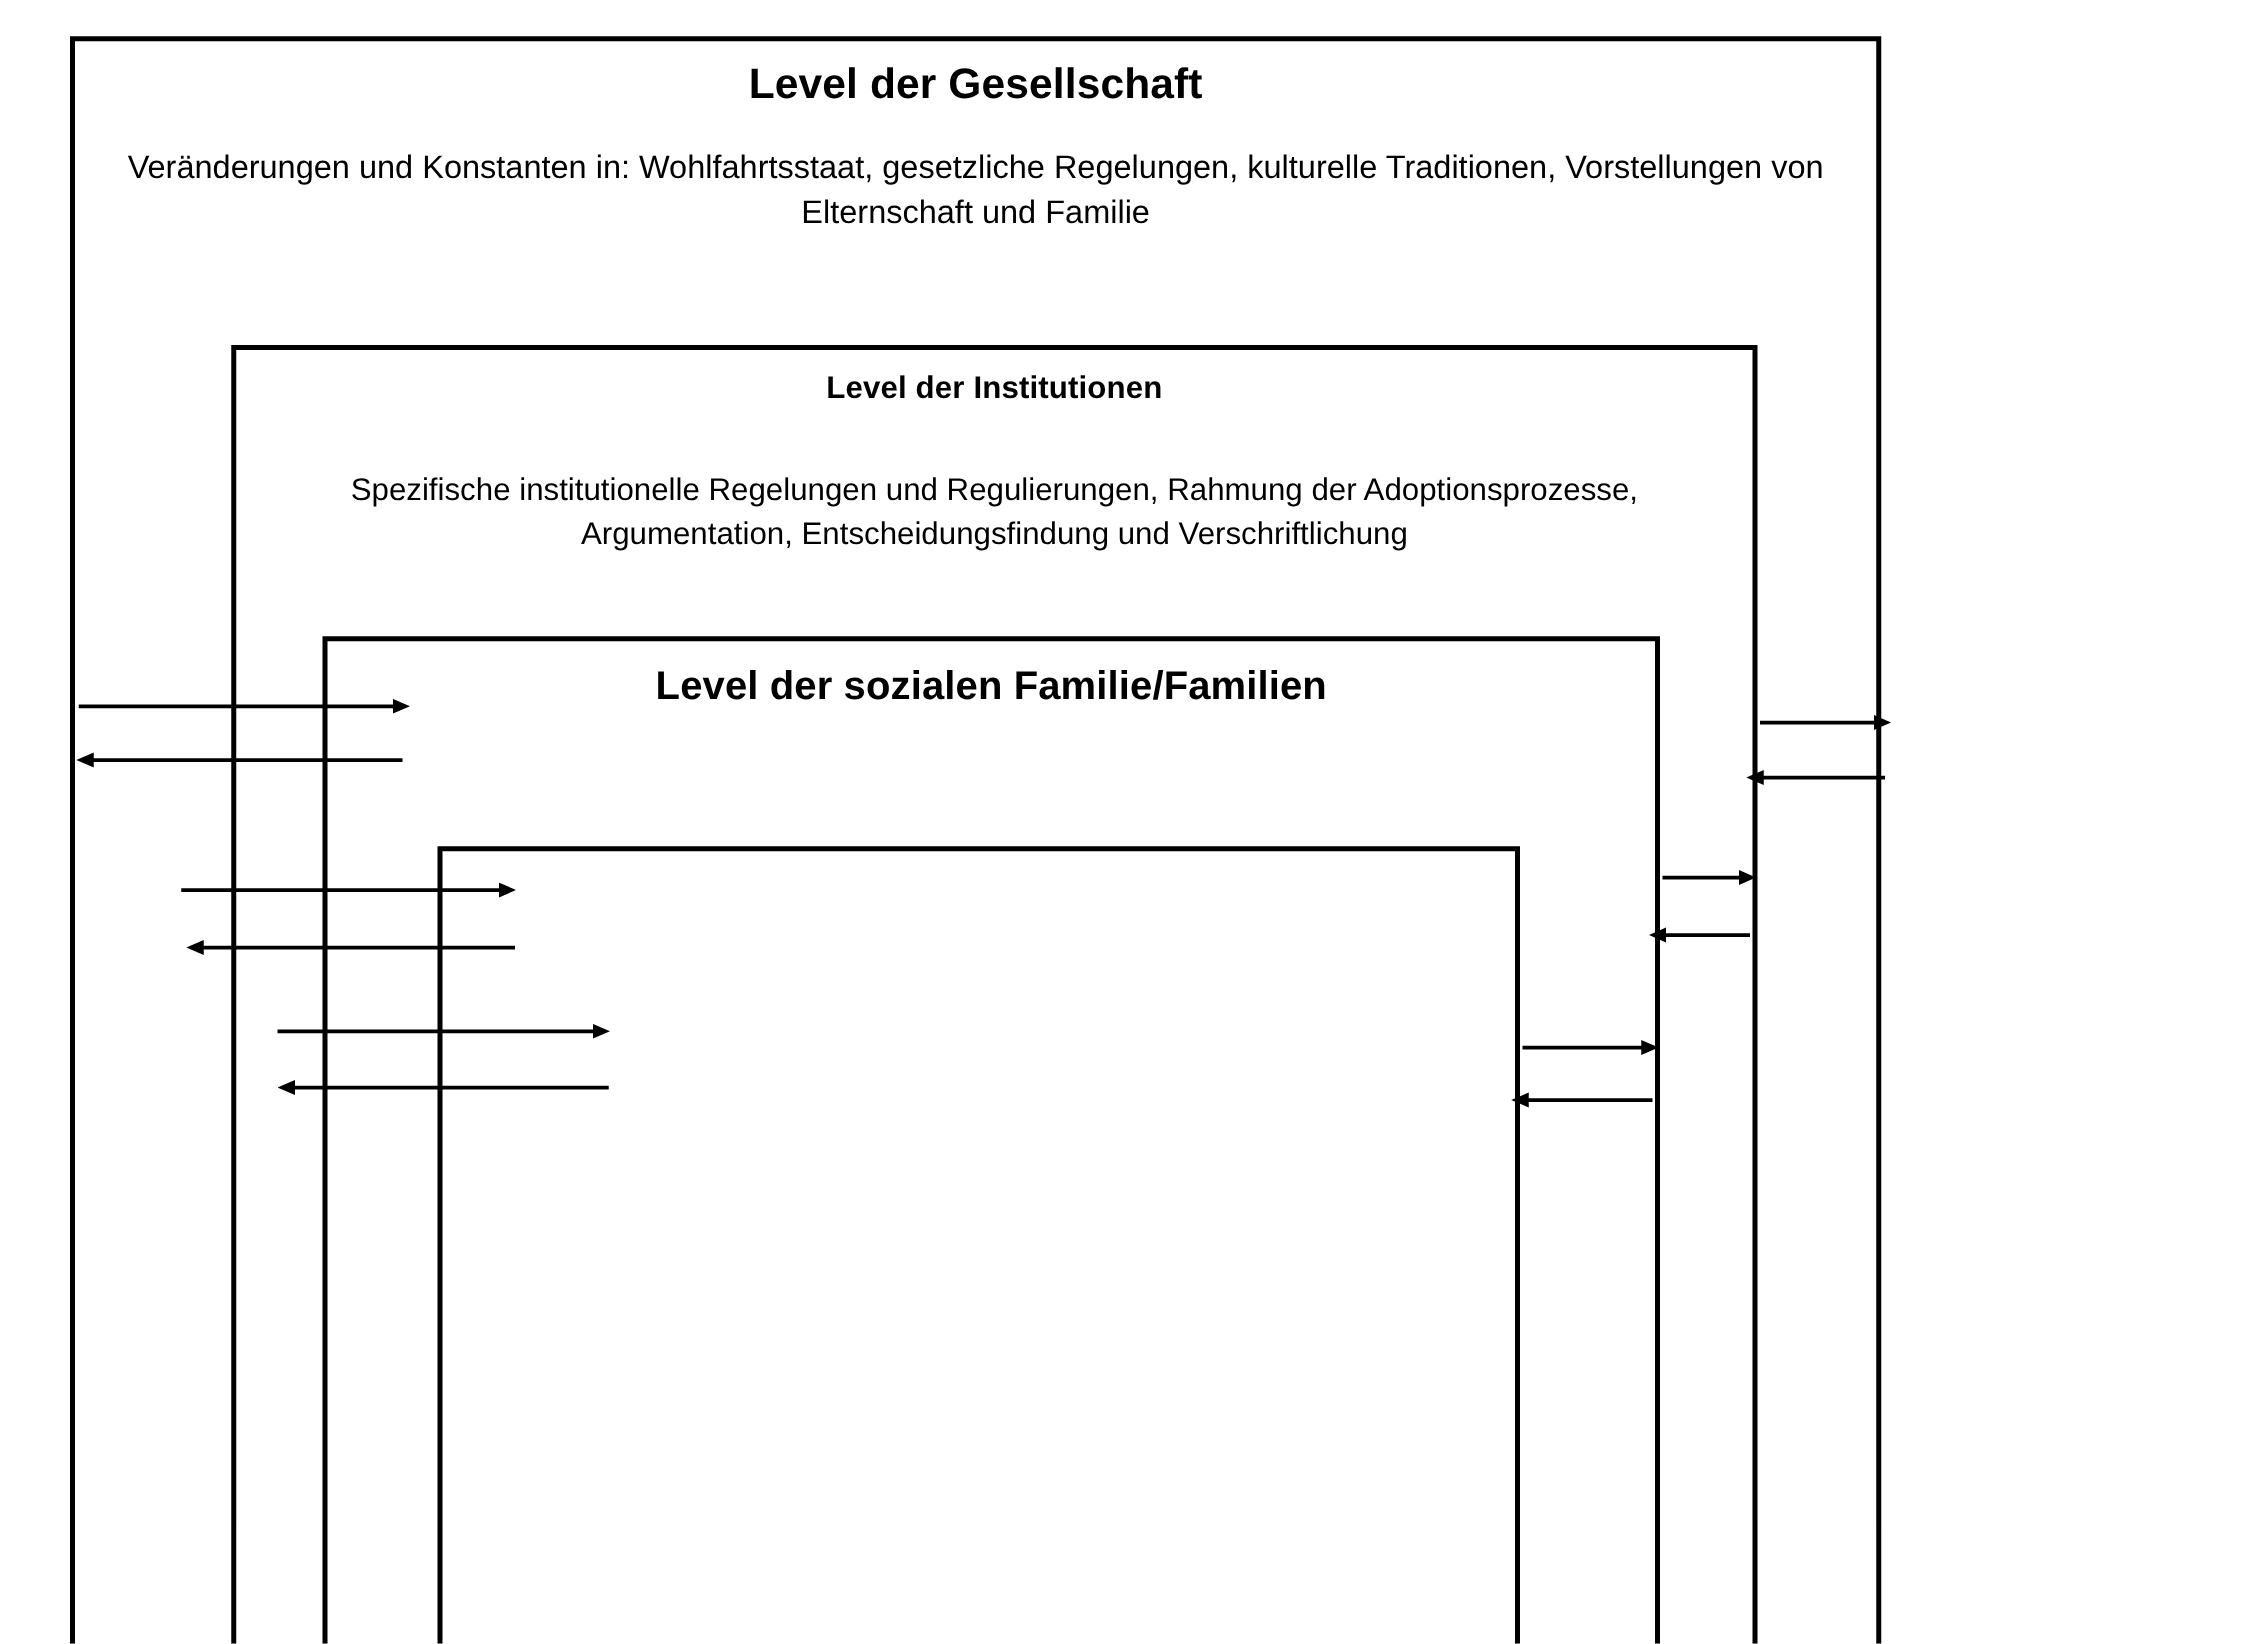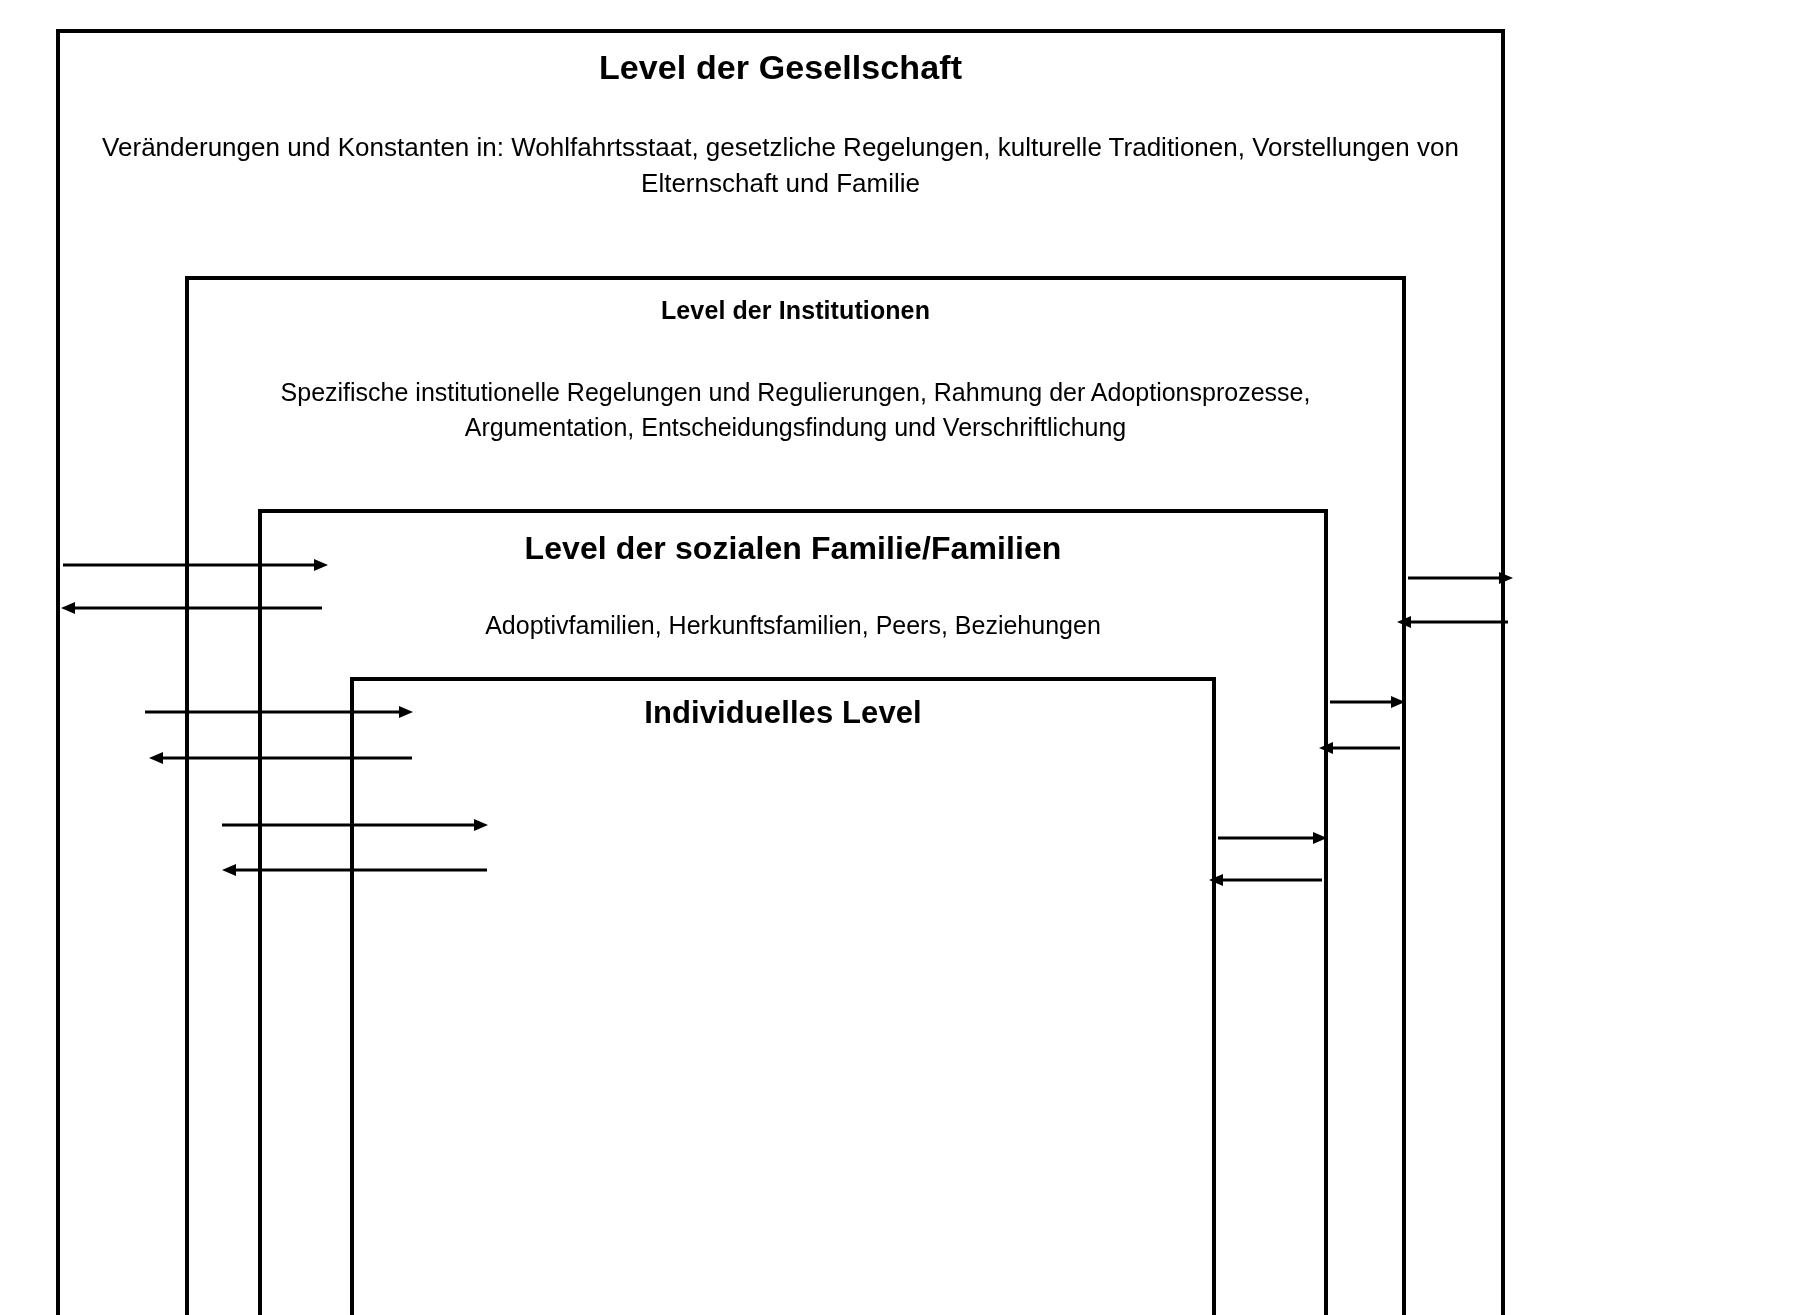--- a/index.html
+++ b/index.html
@@ -10,21 +10,21 @@
     position:absolute;text-align:center;font-weight:700;color:#000;
     font-family:"Liberation Sans",sans-serif;letter-spacing:0.1px;
     white-space:nowrap;
   }
   .lvl-body{
     position:absolute;text-align:center;color:#000;
     font-family:"Liberation Sans",sans-serif;line-height:1.38;
   }
   
   #society-title{left:58px;top:48px;width:1445px;font-size:34px;}
-  #society-body{left:78px;top:130px;width:1405px;font-size:26px;}
+  #society-body{left:78px;top:116px;width:1405px;font-size:26px;}
   
   #institutions-title{left:187px;top:296px;width:1217px;font-size:25px;}
   #institutions-body{left:217px;top:375px;width:1157px;font-size:25px;}
   
   #milieus-title{left:260px;top:530px;width:1066px;font-size:32px;}
   #milieus-body{left:290px;top:608px;width:1006px;font-size:25px;}
   
   #individual-title{left:352px;top:695px;width:862px;font-size:31px;}
   #individual-body{left:382px;top:780px;width:802px;font-size:24px;}
 </style>
@@ -102,17 +102,15 @@
     </g>
   </svg>
 
   <div class="lvl-title" id="society-title">Level der Gesellschaft</div>
   <div class="lvl-body" id="society-body">Veränderungen und Konstanten in: Wohlfahrtsstaat, gesetzliche Regelungen, kulturelle Traditionen, Vorstellungen von Elternschaft und Familie</div>
 
   <div class="lvl-title" id="institutions-title">Level der Institutionen</div>
   <div class="lvl-body" id="institutions-body">Spezifische institutionelle Regelungen und Regulierungen, Rahmung der Adoptionsprozesse, Argumentation, Entscheidungsfindung und Verschriftlichung</div>
 
   <div class="lvl-title" id="milieus-title">Level der sozialen Familie/Familien</div>
-  <div class="lvl-body" id="milieus-body">Adoptivfamilien, Herkunftsfamilien, Peers, Beziehungen</div>
 
-  <div class="lvl-title" id="individual-title">Individuelles Level</div>
 
 </div>
 
 </body></html>

